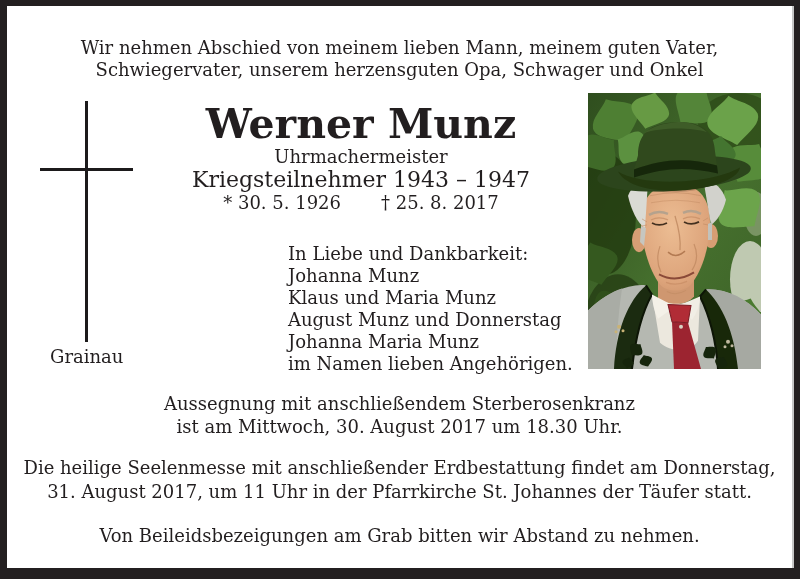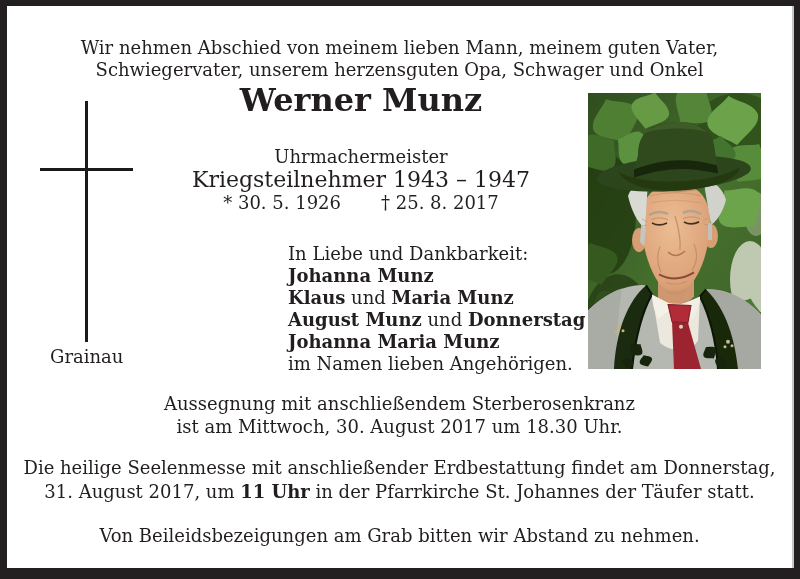--- a/index.html
+++ b/index.html
@@ -6,34 +6,34 @@
   .paper{
     position:absolute;left:7px;top:6px;width:785px;height:562px;
     background:#ffffff;border-right:2px solid #c6c6c6;
     font-family:"DejaVu Serif", "Liberation Serif", serif;
     color:#221e1f;
   }
   .abs{position:absolute;margin:0;}
   .centered{left:0;width:100%;text-align:center;}
   .center-col{left:0;width:708px;text-align:center;}
   .intro{top:31px;font-size:18px;line-height:22px;}
-  .deceased-name{top:72px;font-size:32px;line-height:44px;}
+  .deceased-name{top:96px;font-size:41px;line-height:44px;}
   .profession{top:140px;font-size:18px;}
   .war-service{top:161px;font-size:22px;}
   .dates{top:186px;font-size:18px;}
   .dates .death{margin-left:40px;}
   .mourners{left:270px;top:237px;font-size:18px;line-height:22px;margin-left:11px;}
   .place{left:43px;top:340px;font-size:18px;}
   .cross-v{left:78px;top:95px;width:3px;height:241px;background:#1c1a1b;}
   .cross-h{left:33px;top:162px;width:93px;height:3px;background:#1c1a1b;}
   .photo{left:581px;top:87px;width:173px;height:276px;}
   .aussegnung{top:386px;font-size:18px;line-height:23px;}
   .seelenmesse{top:450px;font-size:18px;line-height:24px;}
   .condolence{top:519px;font-size:18px;}
-  b{font-weight:bold;}
+  b{font-weight:normal;}
 </style>
 </head>
 <body>
 
 <div class="paper">
 
   <p class="abs centered intro">
     <span>Wir nehmen Abschied von meinem lieben Mann, meinem guten Vater,</span><br>
     <span>Schwiegervater, unserem herzensguten Opa, Schwager und Onkel</span>
   </p>

